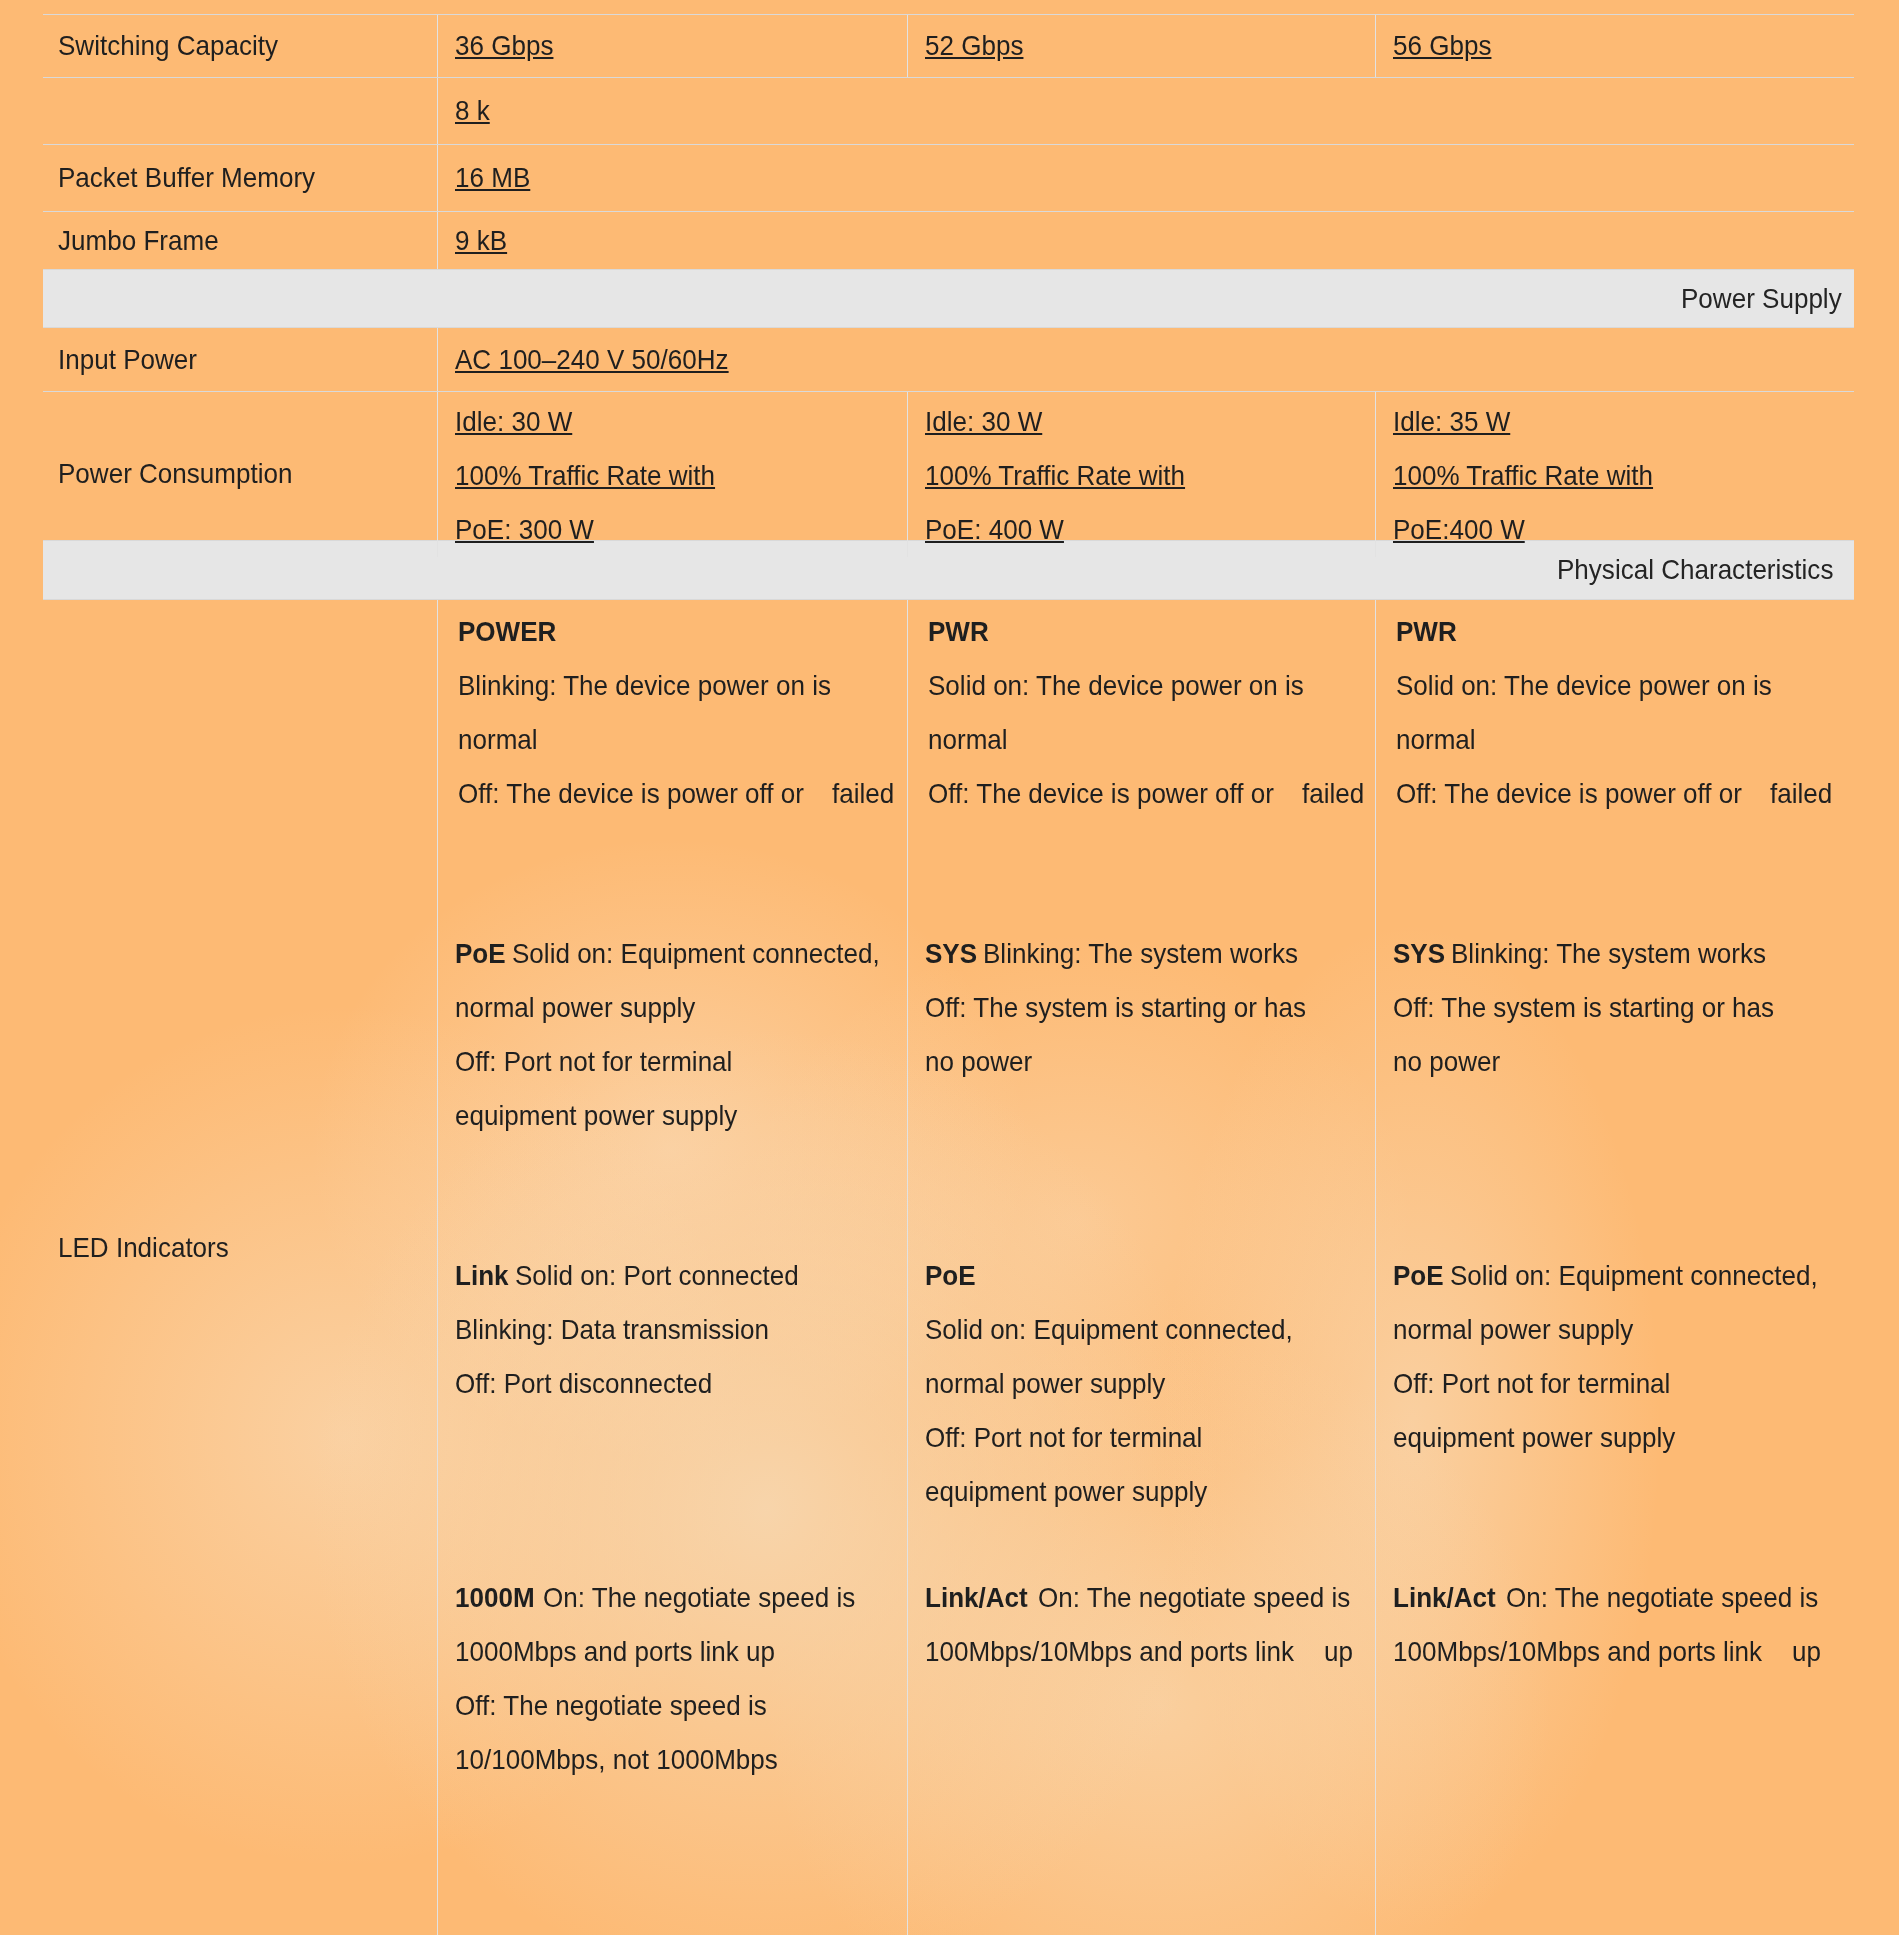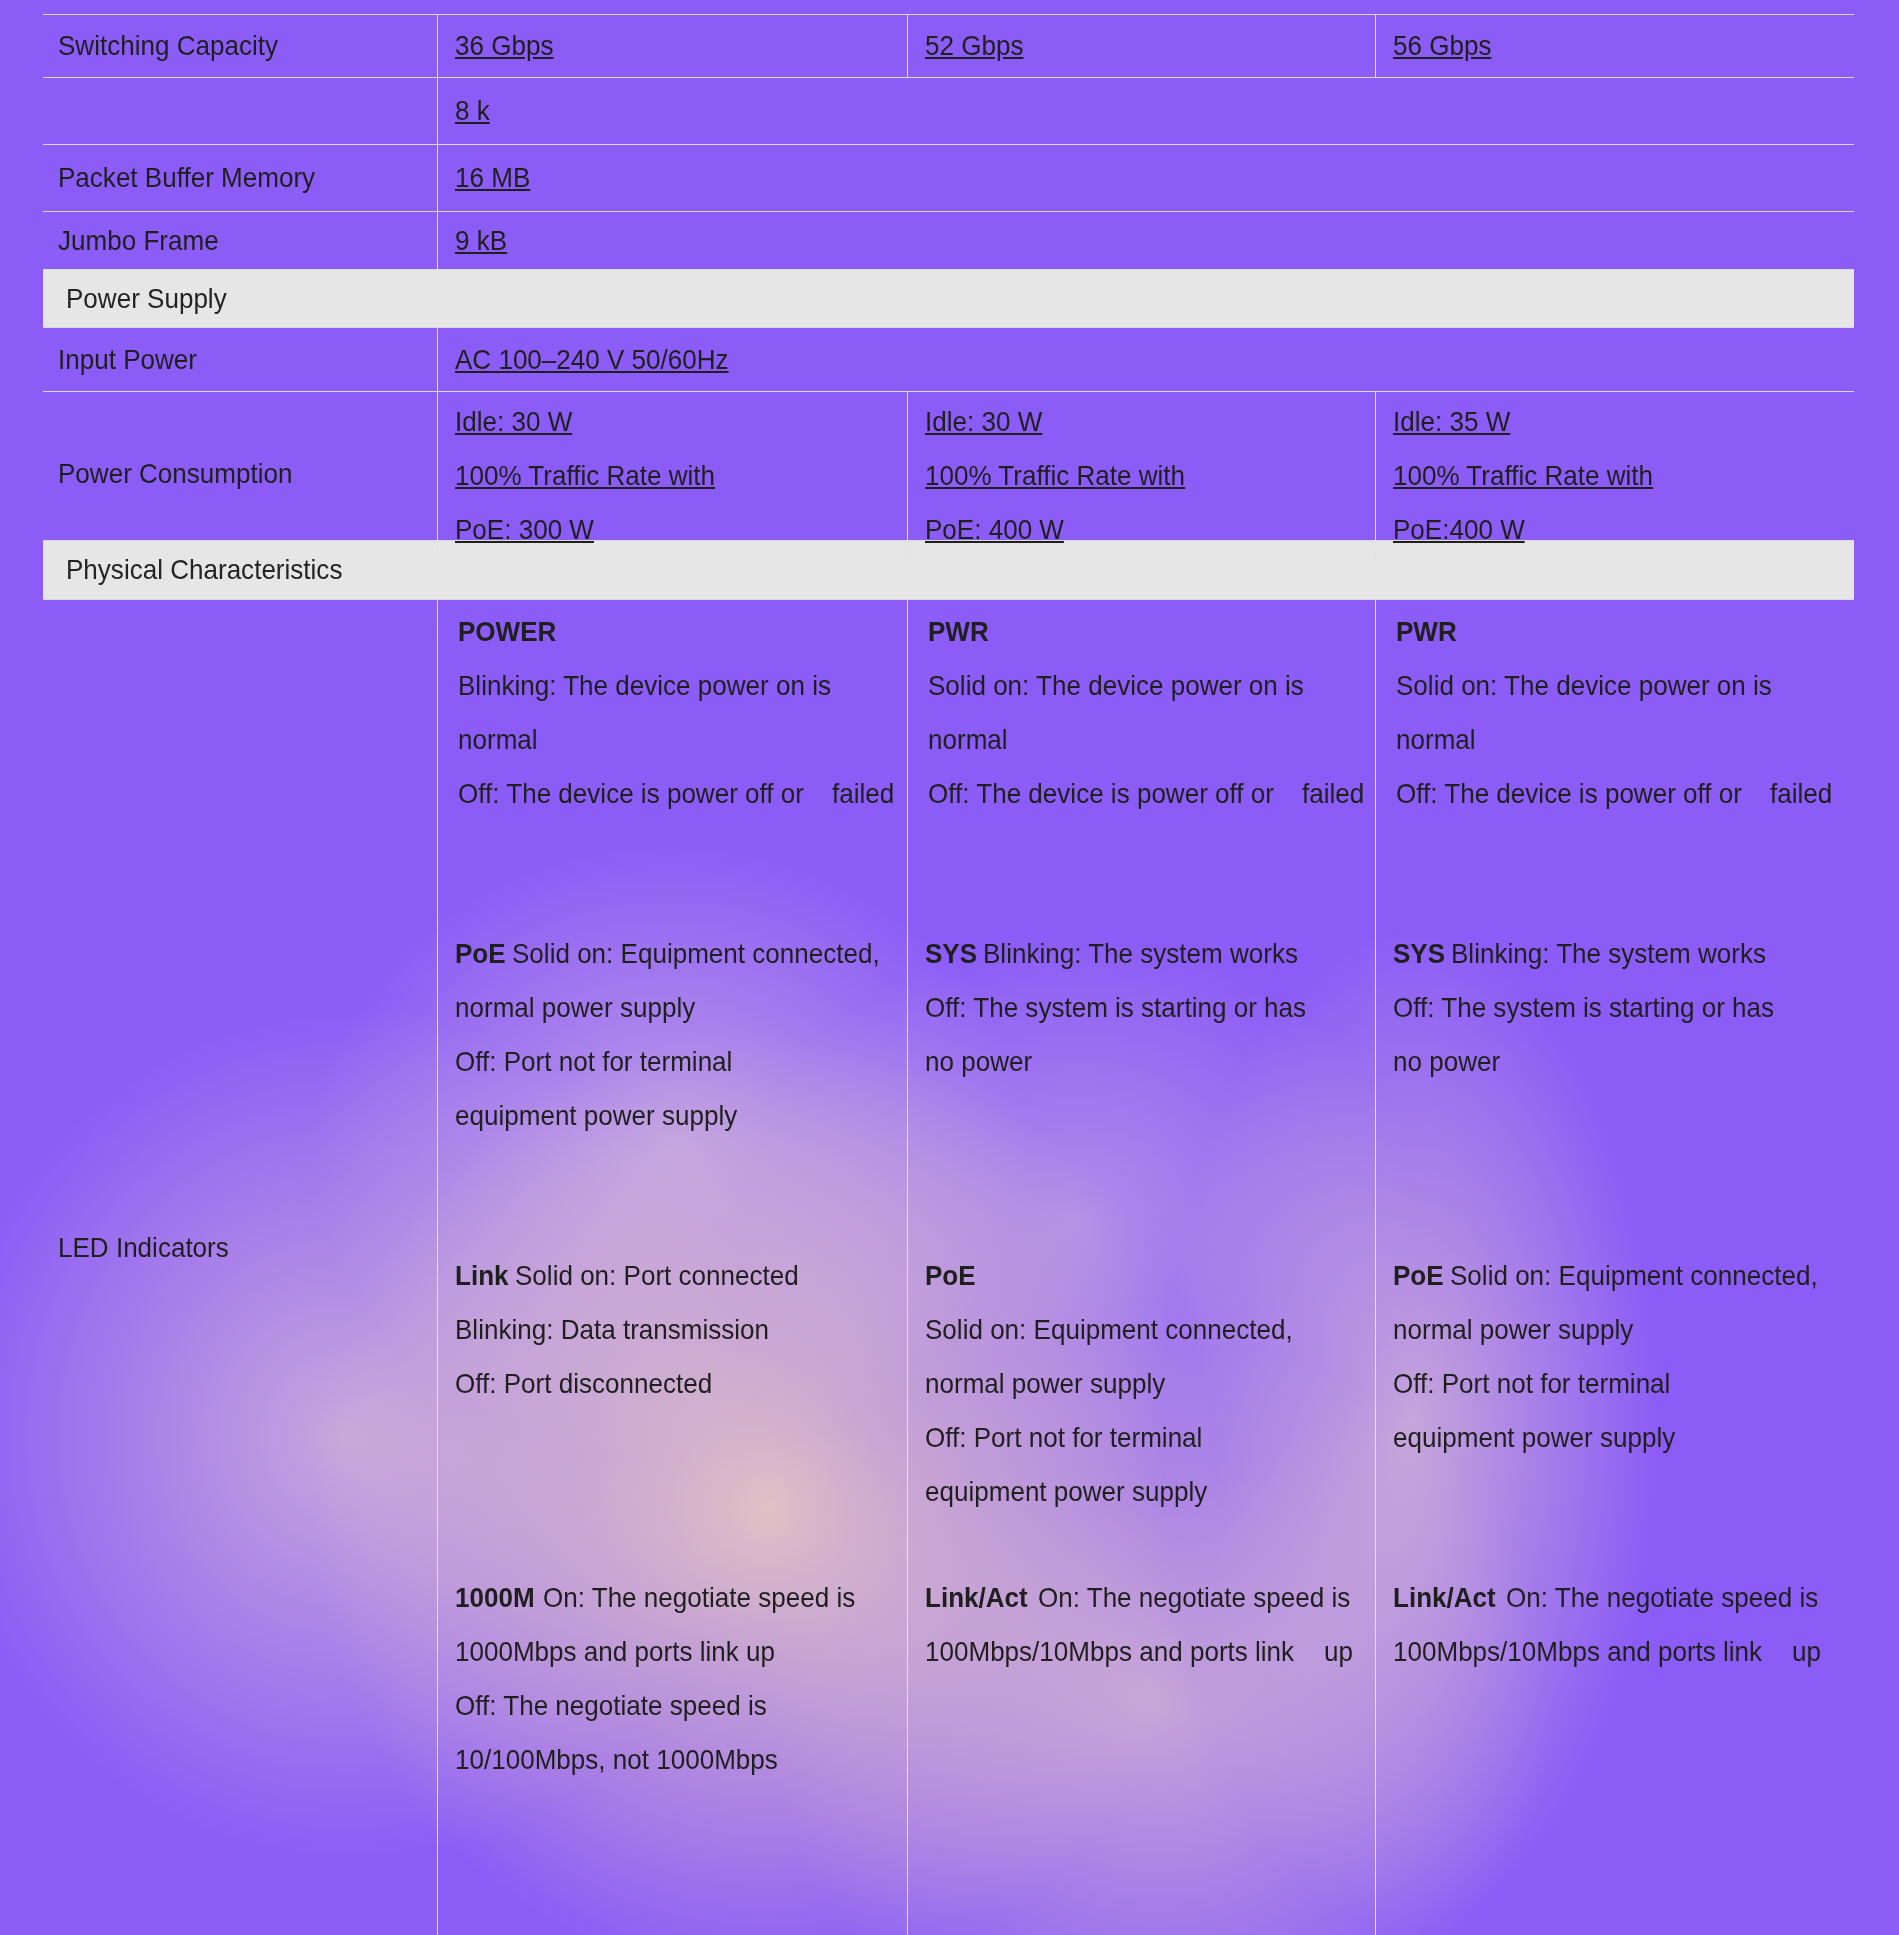--- a/index.html
+++ b/index.html
@@ -1,18 +1,18 @@
 <!DOCTYPE html>
 <html style="font-size:7.7px"><head>
 <meta charset="utf-8">
 <style>
   html,body { margin:0; padding:0; background:#ffffff; }
   .page {
     position:relative; width:1899px; height:1936px; overflow:hidden;
-    background:#8b5cf6;
+    background:#fdba74;
     font-family:"Liberation Sans", sans-serif;
     color:#1f1f1f;
   }
   .glow {
     position:absolute; inset:0; pointer-events:none;
     background:
       radial-gradient(455px 479px at 766px 1508px, rgba(246,219,184,0.80) 0%, rgba(246,219,184,0) 100%),
       radial-gradient(407px 431px  at 345px  1436px, rgba(248,227,199,0.55) 0%, rgba(248,227,199,0) 100%),
       radial-gradient(393px 373px  at 1159px 1705px, rgba(247,224,192,0.55) 0%, rgba(247,224,192,0) 100%),
       radial-gradient(249px 503px at 1412px 1427px, rgba(247,225,196,0.55) 0%, rgba(247,225,196,0) 100%),
@@ -41,22 +41,22 @@
   .multi {
     flex-direction:column; align-items:flex-start; justify-content:flex-start;
     padding-top:2.9px;
   }
   .ln { line-height:54px; font-size:28px; }
   .b { font-weight:bold; }
   .section-row {
     border-top:1.9px solid #d9d9d9;
     background:#e6e6e6;
     display:flex; align-items:center;
-    padding-left:23px; box-sizing:border-box;
-    font-size:28px; color:#242424;
+    padding-left:33px; box-sizing:border-box;
+    font-size:28px; color:#242424;justify-content:flex-end;
   }
   .led-row {
     display:grid;
     grid-template-columns:394px 470px 468px 480px;
     grid-template-rows:322px 322px 322px 383px;
     border-top:1.9px solid #d9d9d9;
     box-sizing:border-box;
   }
   .led-label { grid-column:1; grid-row:1 / 5; padding-left:15.3px; box-sizing:border-box; font-size:28px; }
   .led-label .t { margin-top:632px; }

